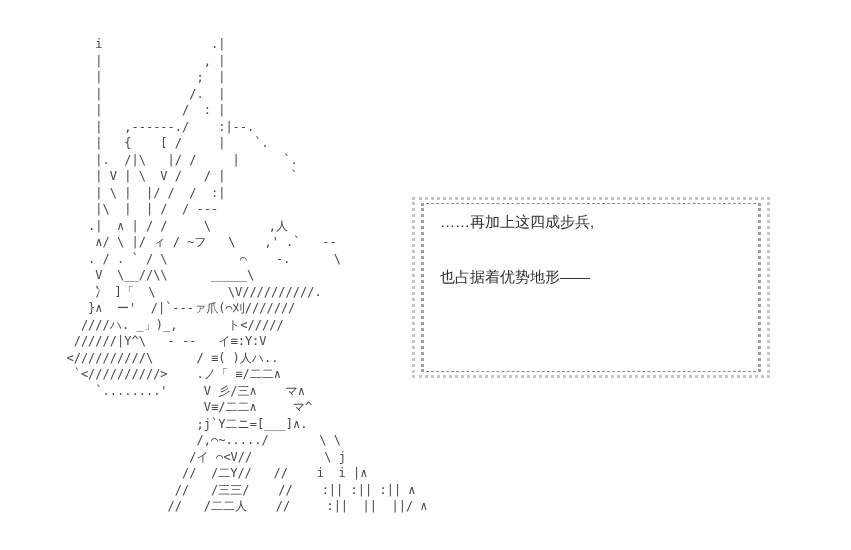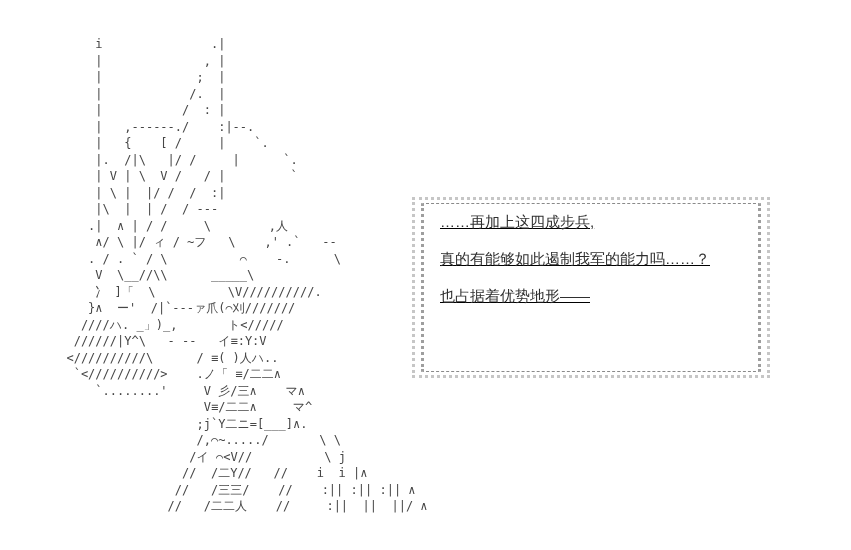--- a/index.html
+++ b/index.html
@@ -34,21 +34,20 @@
   .bubble {
     position: absolute;
     left: 412px;
     top: 197px;
     width: 358px;
     height: 181px;
     box-sizing: border-box;
     border: 3px dotted #c6c6c6;
     padding: 3px 6px;
     background: #ffffff;
-    text-decoration: underline;
   }
   .bubble-inner {
     height: 100%;
     box-sizing: border-box;
     border-top: 1px dashed #8a8a8a;
     border-bottom: 1px dashed #8a8a8a;
     border-left: 3px dotted #9e9e9e;
     border-right: 3px dotted #9e9e9e;
     padding: 9px 8px 0 16px;
   }
@@ -93,19 +92,18 @@
                     /,⌒~...../       \ \
                    /イ ⌒&lt;V//          \ j
                   //  /二Y//   //    i  i |∧
                  //   /三三/    //    :|| :|| :|| ∧
                 //   /二二人    //     :||  ||  ||/ ∧</pre>
 
   <div class="bubble">
     <div class="bubble-inner">
       <div class="dlg-line">……再加上这四成步兵,</div>
       <div class="dlg-line"></div>
-      <div class="dlg-line">真的有能够如此遏制我军的能力吗……？</div>
       <div class="dlg-line"></div>
       <div class="dlg-line">也占据着优势地形——</div>
     </div>
   </div>
 
 </div>
 
 </body></html>

